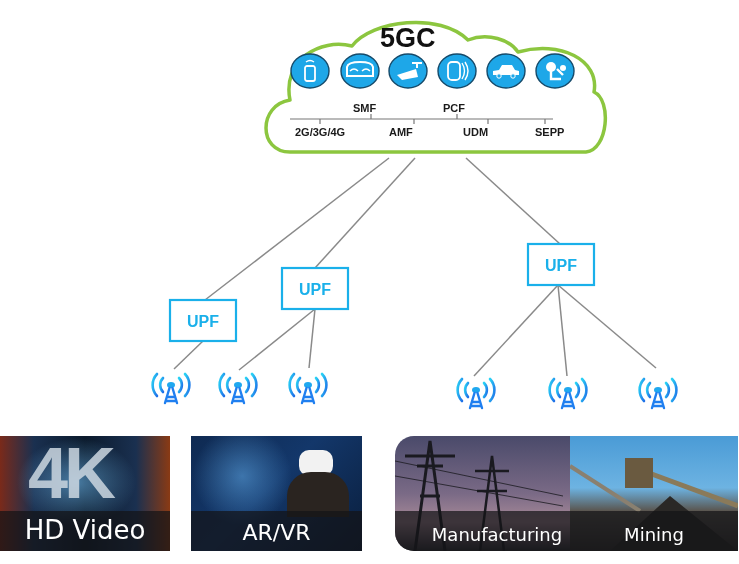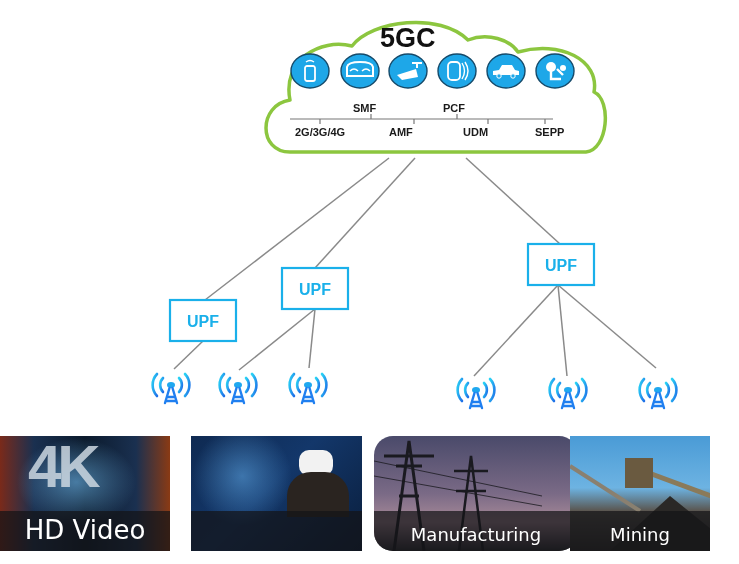--- a/index.html
+++ b/index.html
@@ -117,46 +117,47 @@
   <use href="#tower" x="308" y="387"></use>
   <use href="#tower" x="476" y="392"></use>
   <use href="#tower" x="568" y="392"></use>
   <use href="#tower" x="658" y="392"></use>
 </svg>
 
 <div class="tile" style="left:0; width:170px;">
   <div class="bg" style="background:
          radial-gradient(ellipse at 45% 40%, rgba(120,200,255,0.55) 0%, rgba(0,0,0,0) 45%),
          linear-gradient(90deg,#7a2a1a 0%,#1a3050 20%,#0b1a2c 50%,#1a3050 80%,#8a3a14 100%);"></div>
-  <div style="position:absolute; left:28px; top:-4px; font-family:'Liberation Sans',sans-serif; font-weight:bold; font-size:60px; color:rgba(205,215,225,0.85); letter-spacing:-4px;">4K</div>
+  <div style="position:absolute; left:28px; top:-4px; font-family:'Liberation Sans',sans-serif; font-weight:bold; font-size:72px; color:rgba(205,215,225,0.85); letter-spacing:-4px;">4K</div>
   <div class="band"></div>
   <div class="label" style="font-size:26px;">HD Video</div>
 </div>
 
 <div class="tile" style="left:191px; width:171px;">
   <div class="bg" style="background:
          radial-gradient(circle at 30% 35%, rgba(90,160,220,0.6) 0%, rgba(0,0,0,0) 35%),
          linear-gradient(135deg,#0f2a52 0%,#13376a 45%,#0a1e3c 100%);"></div>
   <div style="position:absolute; left:108px; top:14px; width:34px; height:26px; background:#f2f2f2; border-radius:10px;"></div>
   <div style="position:absolute; left:96px; top:36px; width:62px; height:45px; background:#2a2420; border-radius:24px 24px 0 0;"></div>
   <div class="band"></div>
+  <div class="label" style="font-size:22px;">AR/VR</div>
 </div>
 
-<div class="tile" style="left:374px; width:204px;border-radius:19px;">
+<div class="tile" style="left:395px; width:204px;border-radius:19px;">
   <div class="bg" style="background: linear-gradient(180deg,#4a4a6a 0%,#7a6a86 50%,#a88a98 75%,#2a2a30 100%);"></div>
   <svg width="168" height="115" style="position:absolute;left:0;top:0;">
     <path d="M20,115 L35,5 L50,115 M25,60 L45,60 M22,30 L48,30 M10,20 L60,20" stroke="#1a1a20" stroke-width="3" fill="none"></path>
     <path d="M85,115 L97,20 L109,115 M80,35 L114,35 M82,55 L112,55" stroke="#1a1a20" stroke-width="2.5" fill="none"></path>
     <path d="M0,25 L168,60 M0,40 L168,70" stroke="#1a1a20" stroke-width="0.8"></path>
   </svg>
   <div class="band"></div>
   <div class="label" style="font-size:18px;">Manufacturing</div>
 </div>
 
-<div class="tile" style="left:570px; width:140px;">
+<div class="tile" style="left:570px; width:168px;">
   <div class="bg" style="background: linear-gradient(180deg,#4a9bd6 0%,#6db3e2 45%,#5a5650 65%,#2e2c2a 100%);"></div>
   <svg width="168" height="115" style="position:absolute;left:0;top:0;">
     <path d="M40,115 L100,60 L168,115 Z" fill="#2a2826"></path>
     <path d="M60,30 L168,70" stroke="#8a7a5a" stroke-width="5"></path>
     <rect x="55" y="22" width="28" height="30" fill="#6a5a40"></rect>
     <path d="M0,30 L70,75" stroke="#8a8070" stroke-width="4"></path>
   </svg>
   <div class="band"></div>
   <div class="label" style="font-size:18px;">Mining</div>
 </div>

